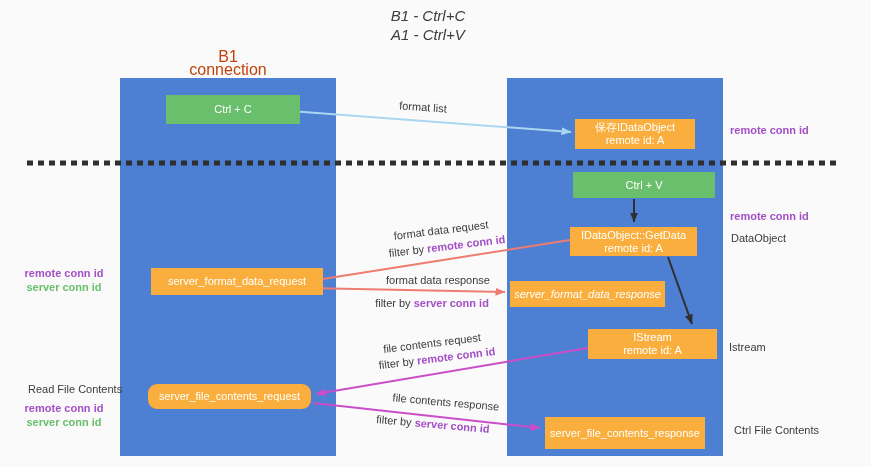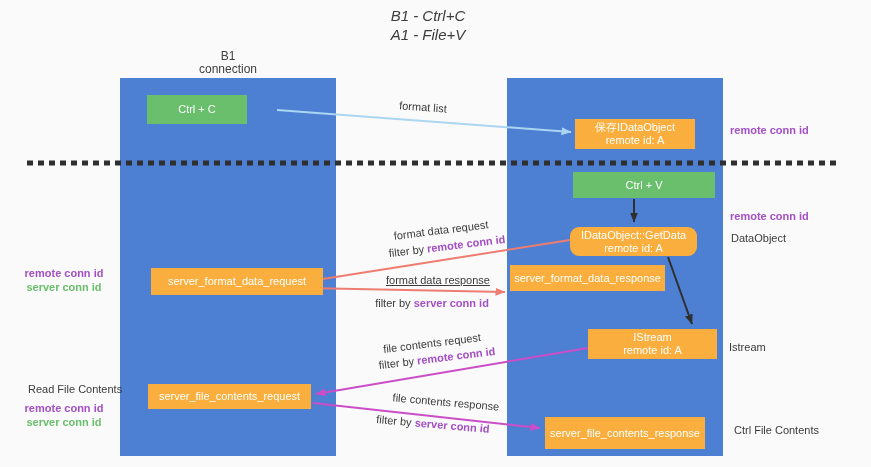--- a/index.html
+++ b/index.html
@@ -8,21 +8,21 @@
     background:#fafafa; overflow:hidden;
     font-family:"Liberation Sans", sans-serif;
   }
   .title {
     position:absolute; text-align:center;
     font-size:15px; line-height:19px; color:#3d3d3d;font-style:italic;
   }
   .lifeline { position:absolute; background:#4d7fd2; }
   .lifeline-header {
     position:absolute; text-align:center;
-    font-size:12px; line-height:13px; color:#404040;
+    font-size:16px; line-height:13px; color:#c2410c;
   }
   .arrows { position:absolute; left:0; top:0; pointer-events:none; }
   .node {
     position:absolute; display:flex; flex-direction:column;
     align-items:center; justify-content:center;
     color:#ffffff; font-size:11px; line-height:13px; text-align:center;
   }
   .node.green  { background:#6abf6d; }
   .node.orange { background:#f9ae3d; }
   .edge-label {
@@ -42,21 +42,21 @@
     font-size:11px; line-height:14px; font-weight:bold; white-space:nowrap;
   }
 </style>
 </head>
 <body>
 
 <div class="canvas">
 
   <div class="title" style="left:278px; top:6px; width:300px;">
     <div>B1 - Ctrl+C</div>
-    <div>A1 - File+V</div>
+    <div>A1 - Ctrl+V</div>
   </div>
 
   <div class="lifeline-header" style="left:120px; top:50px; width:216px;">
     <div>B1</div>
     <div>connection</div>
   </div>
 
   <div class="lifeline" style="left:120px; top:78px; width:216px; height:378px;"></div>
   <div class="lifeline" style="left:507px; top:78px; width:216px; height:378px;"></div>
 
@@ -78,67 +78,67 @@
     <line x1="27" y1="163" x2="838" y2="163" stroke="#2f2f2f" stroke-width="5" stroke-dasharray="6 5"></line>
     <line x1="277" y1="110" x2="571" y2="132" stroke="#abd6f2" stroke-width="2" marker-end="url(#ah-blue)"></line>
     <line x1="634" y1="199" x2="634" y2="222" stroke="#2f2f2f" stroke-width="2" marker-end="url(#ah-black)"></line>
     <line x1="570" y1="240" x2="310" y2="281" stroke="#ee7c70" stroke-width="2" marker-end="url(#ah-salmon)"></line>
     <line x1="306" y1="288" x2="505" y2="292" stroke="#ee7c70" stroke-width="2" marker-end="url(#ah-salmon)"></line>
     <line x1="668" y1="257" x2="692" y2="324" stroke="#2f2f2f" stroke-width="2" marker-end="url(#ah-black)"></line>
     <line x1="588" y1="348" x2="316" y2="394" stroke="#cb4dc8" stroke-width="2" marker-end="url(#ah-magenta)"></line>
     <line x1="313" y1="403" x2="540" y2="428" stroke="#cb4dc8" stroke-width="2" marker-end="url(#ah-magenta)"></line>
   </svg>
 
-  <div class="node green" style="left:147px; top:95px; width:100px; height:29px;">
+  <div class="node green" style="left:166px; top:95px; width:134px; height:29px;">
     <div>Ctrl + C</div>
   </div>
 
   <div class="node orange" style="left:575px; top:119px; width:120px; height:30px;text-align:right;">
     <div>保存IDataObject</div>
     <div>remote id: A</div>
   </div>
 
   <div class="node green" style="left:573px; top:172px; width:142px; height:26px;">
     <div>Ctrl + V</div>
   </div>
 
-  <div class="node orange" style="left:570px; top:227px; width:127px; height:29px;border-radius:9px;">
+  <div class="node orange" style="left:570px; top:227px; width:127px; height:29px;">
     <div>IDataObject::GetData</div>
     <div>remote id: A</div>
   </div>
 
   <div class="node orange" style="left:151px; top:268px; width:172px; height:27px;">
     <div>server_format_data_request</div>
   </div>
 
-  <div class="node orange" style="left:510px; top:265px; width:155px; height:26px;">
+  <div class="node orange" style="left:510px; top:281px; width:155px; height:26px;font-style:italic;">
     <div>server_format_data_response</div>
   </div>
 
   <div class="node orange" style="left:588px; top:329px; width:129px; height:30px;">
     <div>IStream</div>
     <div>remote id: A</div>
   </div>
 
-  <div class="node orange" style="left:148px; top:384px; width:163px; height:25px;">
+  <div class="node orange" style="left:148px; top:384px; width:163px; height:25px;border-radius:9px;">
     <div>server_file_contents_request</div>
   </div>
 
   <div class="node orange" style="left:545px; top:417px; width:160px; height:32px;">
     <div>server_file_contents_response</div>
   </div>
 
   <div class="edge-label rot-sm" style="left:423px; top:107px;">format list</div>
 
   <div class="edge-label rot-neg" style="left:441px; top:230px;">format data request</div>
   <div class="edge-label rot-neg" style="left:447px; top:246px;">
     <span>filter by </span><span class="key-purple">remote conn id</span>
   </div>
 
-  <div class="edge-label" style="left:438px; top:280px;text-decoration:underline;">format data response</div>
+  <div class="edge-label" style="left:438px; top:280px;">format data response</div>
   <div class="edge-label" style="left:432px; top:303px;">
     <span>filter by </span><span class="key-purple">server conn id</span>
   </div>
 
   <div class="edge-label rot-neg" style="left:432px; top:343px;">file contents request</div>
   <div class="edge-label rot-neg" style="left:437px; top:358px;">
     <span>filter by </span><span class="key-purple">remote conn id</span>
   </div>
 
   <div class="edge-label rot-pos" style="left:446px; top:402px;">file contents response</div>

